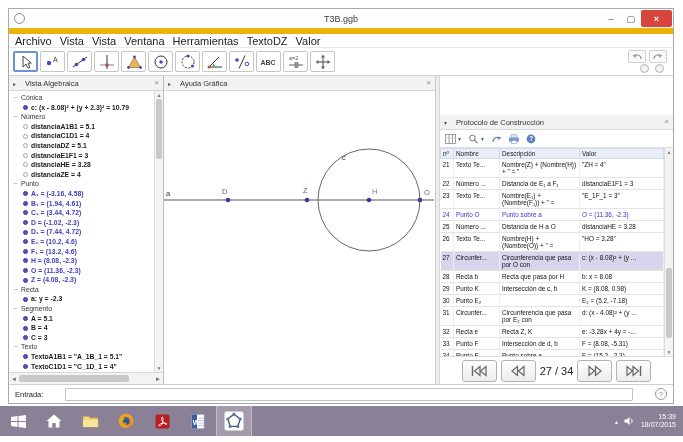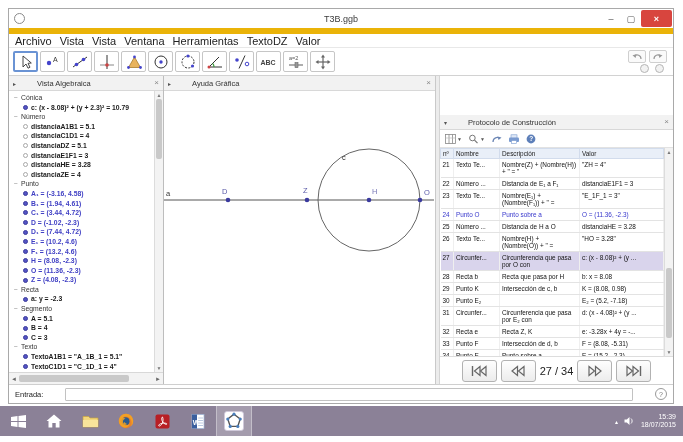--- a/index.html
+++ b/index.html
@@ -21,21 +21,21 @@
   .tool{width:25px;height:21px;border:1px solid #c6c6c6;border-radius:2px;background:#fff;display:flex;align-items:center;justify-content:center;box-sizing:border-box;}
   .tool.selected{border:2px solid #6a93d4;}
   .tool svg{display:block;}
   .toolbar-right{margin-left:auto;display:flex;flex-direction:column;align-items:flex-end;gap:1px;padding-right:2px;}
   .ur-row{display:flex;gap:3px;}
   .ur-btn{width:16px;height:11px;border:1px solid #cfcfcf;border-radius:2px;background:#fafafa;display:flex;align-items:center;justify-content:center;}
   .mini-row{display:flex;gap:6px;padding-right:3px;}
   .mini-ic{width:7px;height:7px;border:1px solid #b5b5b5;border-radius:50%;background:#f2f2f2;}
   
   .content{flex:1;display:flex;overflow:hidden;border-bottom:1px solid #cfcfcf;}
-  .panel-header{height:14px;flex:none;background:#f2f2f2;border-bottom:1px solid #d8d8d8;display:flex;align-items:center;gap:21px;padding:0 4px;font-size:7.5px;color:#333;}
+  .panel-header{height:14px;flex:none;background:#f2f2f2;border-bottom:1px solid #d8d8d8;display:flex;align-items:center;gap:9px;padding:0 4px;font-size:7.5px;color:#333;}
   .ph-x{margin-left:auto;color:#8a8a8a;font-size:8px;line-height:8px;}
   .ph-tri{font-size:6px;color:#555;}
   
   .algebra{width:155px;flex:none;border-right:1px solid #bdbdbd;display:flex;flex-direction:column;box-sizing:border-box;}
   .alg-body{flex:1;position:relative;overflow:hidden;padding:2px 10px 0 5px;}
   .alg-group{font-size:6.8px;color:#333;line-height:9.6px;white-space:nowrap;}
   .alg-group .tw{display:inline-block;width:7px;color:#888;}
   .alg-item{display:flex;align-items:center;gap:3px;padding-left:9px;font-size:6.8px;font-weight:bold;color:#1a1a1a;line-height:9.6px;white-space:nowrap;}
   .alg-item.blue{color:#4040c4;}
   .marker{width:5px;height:5px;border-radius:50%;flex:none;box-sizing:border-box;}

